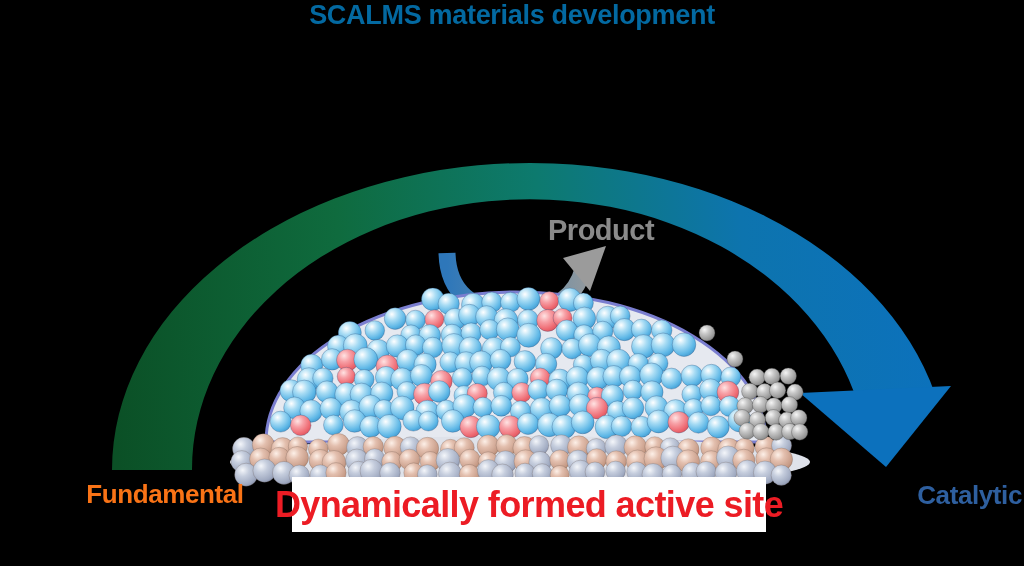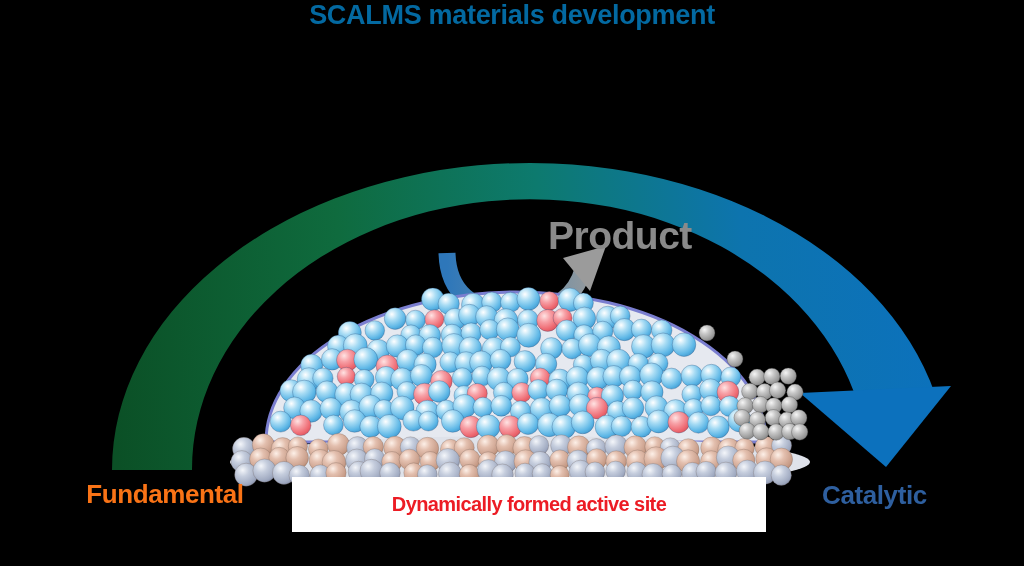--- a/index.html
+++ b/index.html
@@ -9,32 +9,32 @@
   }
   .stage{position:absolute;inset:0;}
   svg.diagram{position:absolute;left:0;top:0;z-index:1;}
   .txt{position:absolute;z-index:3;font-weight:bold;}
   .title{
     left:0;top:108;width:1024px;text-align:center;
     font-size:27px;color:#0369a1;letter-spacing:-0.3px;
   }
   .reactant{left:356px;top:214px;width:140px;text-align:center;
     font-size:29px;color:#2e75b6;letter-spacing:-0.5px;}
-  .product{left:548px;top:214px;width:130px;text-align:center;
-    font-size:39px;color:#8a8a8a;letter-spacing:-0.5px;}
+  .product{left:548px;top:214px;width:130px;
+    font-size:29px;color:#8a8a8a;letter-spacing:-0.5px;}
   .fundamental{left:45px;top:477px;width:240px;text-align:center;
     font-size:26px;line-height:34px;color:#f97316;letter-spacing:-0.4px;}
-  .catalytic{left:822px;top:478px;width:200px;text-align:left;
+  .catalytic{left:822px;top:478px;width:200px;text-align:right;
     font-size:26px;line-height:34px;color:#2e5f9f;letter-spacing:-0.4px;}
   .active-box{
     position:absolute;z-index:2;left:292px;top:477px;width:474px;height:55px;
     background:#ffffff;display:flex;align-items:center;justify-content:center;
   }
   .active-box span{
-    font-weight:bold;font-size:20px;color:#ec1c24;letter-spacing:-0.6px;
+    font-weight:bold;font-size:36px;color:#ec1c24;letter-spacing:-0.6px;
     white-space:nowrap;
   }
 </style>
 </head>
 <body>
 
 <div class="stage">
 
   <svg class="diagram" width="1024" height="566" viewBox="0 0 1024 566">
     <defs>

